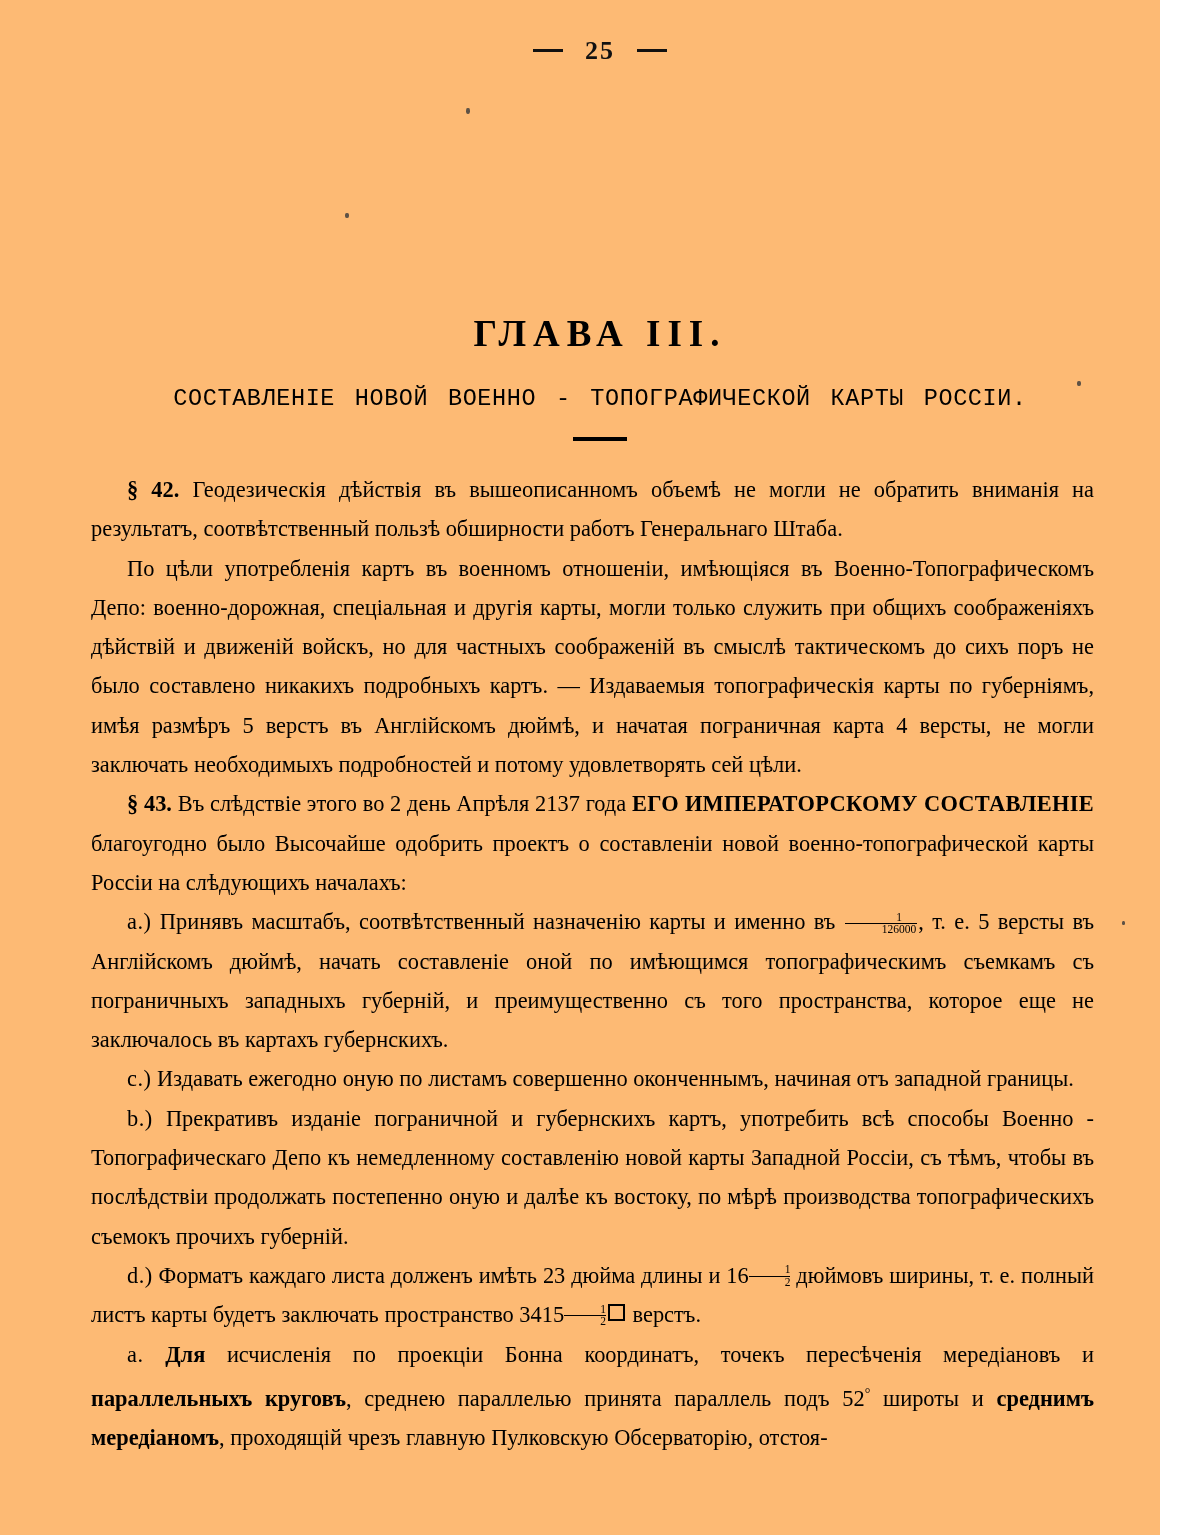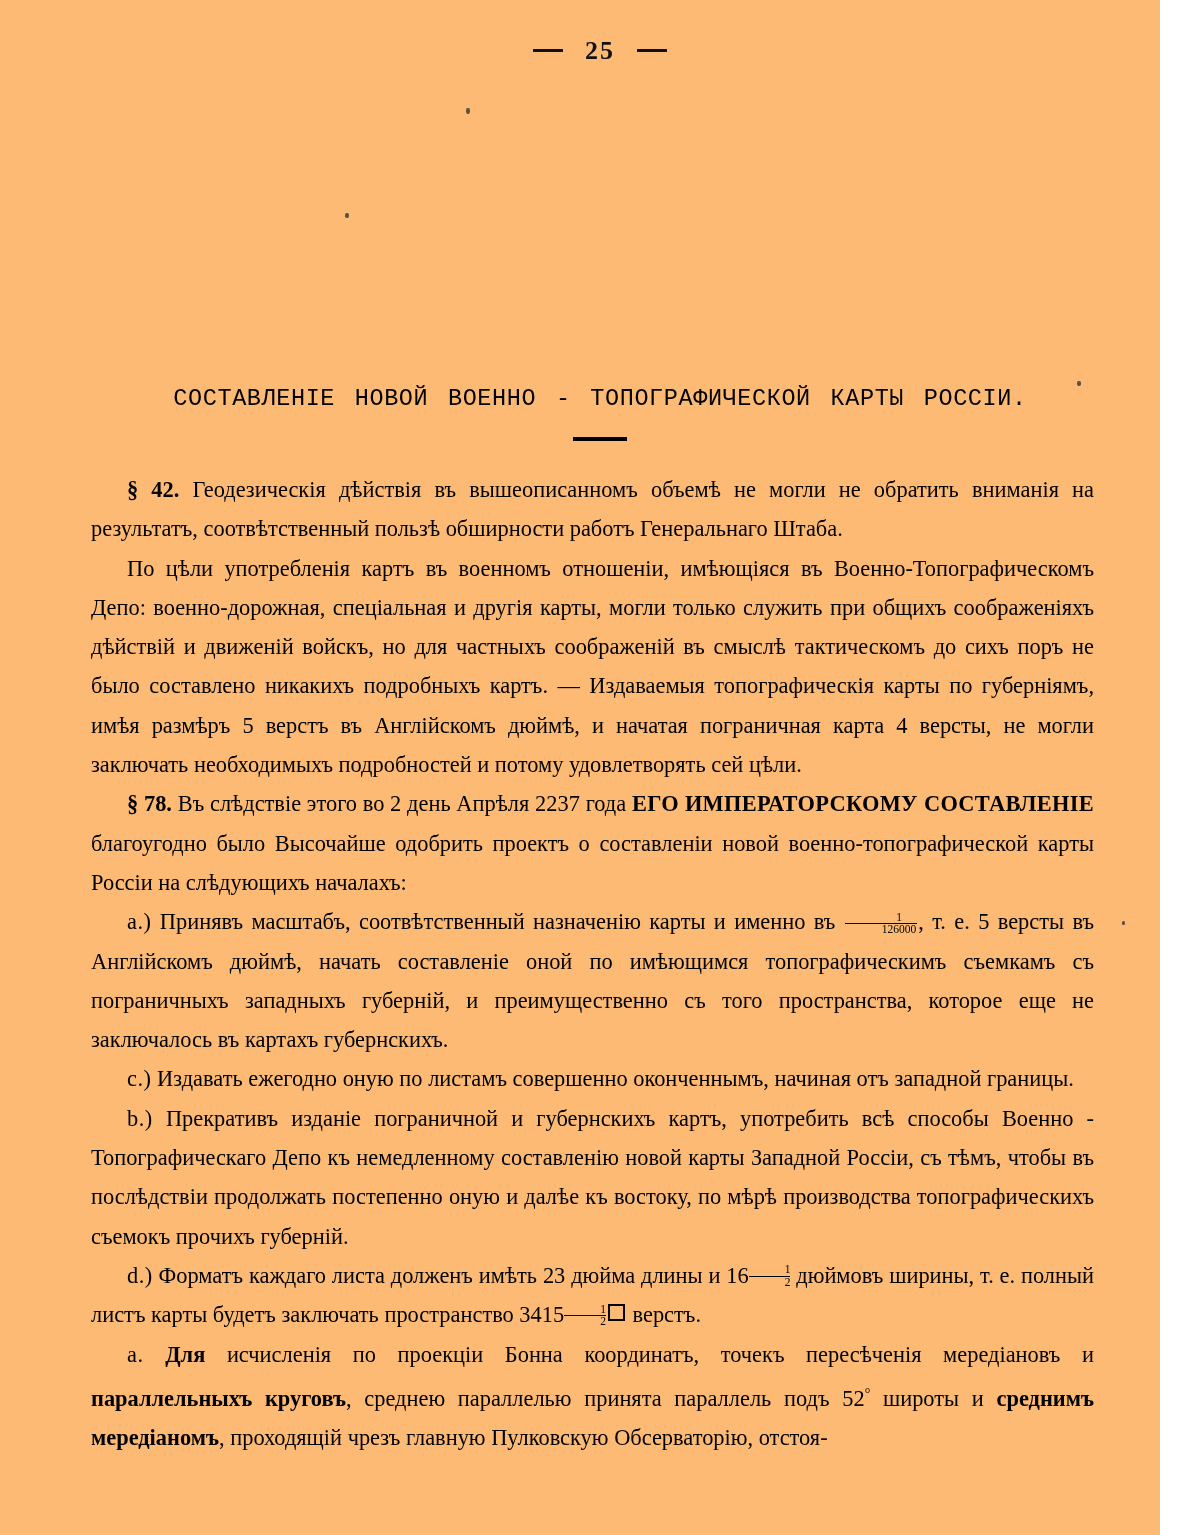--- a/index.html
+++ b/index.html
@@ -170,30 +170,31 @@
 
   <div class="folio">
     <span class="dash"></span><span class="num">25</span><span class="dash"></span>
   </div>
 
   <div class="speck" style="left:466px; top:108px; width:4px; height:6px;"></div>
   <div class="speck" style="left:345px; top:213px; width:4px; height:5px;"></div>
   <div class="speck" style="left:1077px; top:381px; width:4px; height:5px;"></div>
   <div class="speck" style="left:1122px; top:921px; width:3px; height:4px;"></div>
 
+  <div class="chapter-title">ГЛАВА III.</div>
   <div class="chapter-subtitle">СОСТАВЛЕНІЕ НОВОЙ ВОЕННО - ТОПОГРАФИЧЕСКОЙ КАРТЫ РОССІИ.</div>
   <div class="rule"></div>
 
   <div class="body">
 
     <p><span class="heavy">§ 42.</span><span> Геодезическія дѣйствія въ вышеописанномъ объемѣ не могли не обратить вниманія на результатъ, соотвѣтственный пользѣ обширности работъ Генеральнаго Штаба.</span></p>
 
     <p><span>По цѣли употребленія картъ въ военномъ отношеніи, имѣющіяся въ Военно-Топографическомъ Депо: военно-дорожная, спеціальная и другія карты, могли только служить при общихъ соображеніяхъ дѣйствій и движеній войскъ, но для частныхъ соображеній въ смыслѣ тактическомъ до сихъ поръ не было составлено никакихъ подробныхъ картъ. — Издаваемыя топографическія карты по губерніямъ, имѣя размѣръ 5 верстъ въ Англійскомъ дюймѣ, и начатая пограничная карта 4 версты, не могли заключать необходимыхъ подробностей и потому удовлетворять сей цѣли.</span></p>
 
-    <p><span class="heavy">§ 78.</span><span> Въ слѣдствіе этого во 2 день Апрѣля 2237 года </span><span class="caps">ЕГО ИМПЕРАТОРСКОМУ СОСТАВЛЕНІЕ</span><span> благоугодно было Высочайше одобрить проектъ о составленіи новой военно-топографической карты Россіи на слѣдующихъ началахъ:</span></p>
+    <p><span class="heavy">§ 43.</span><span> Въ слѣдствіе этого во 2 день Апрѣля 2137 года </span><span class="caps">ЕГО ИМПЕРАТОРСКОМУ СОСТАВЛЕНІЕ</span><span> благоугодно было Высочайше одобрить проектъ о составленіи новой военно-топографической карты Россіи на слѣдующихъ началахъ:</span></p>
 
     <p><span class="item-label">а.)</span><span> Принявъ масштабъ, соотвѣтственный назначенію карты и именно въ </span><span class="frac"><span class="num">1</span><span class="den">126000</span></span><span>, т. е. 5 версты въ Англійскомъ дюймѣ, начать составленіе оной по имѣющимся топографическимъ съемкамъ съ пограничныхъ западныхъ губерній, и преимущественно съ того пространства, которое еще не заключалось въ картахъ губернскихъ.</span></p>
 
     <p><span class="item-label">c.)</span><span> Издавать ежегодно оную по листамъ совершенно оконченнымъ, начиная отъ западной границы.</span></p>
 
     <p><span class="item-label">b.)</span><span> Прекративъ изданіе пограничной и губернскихъ картъ, употребить всѣ способы Военно - Топографическаго Депо къ немедленному составленію новой карты Западной Россіи, съ тѣмъ, чтобы въ послѣдствіи продолжать постепенно оную и далѣе къ востоку, по мѣрѣ производства топографическихъ съемокъ прочихъ губерній.</span></p>
 
     <p><span class="item-label">d.)</span><span> Форматъ каждаго листа долженъ имѣть 23 дюйма длины и 16</span><span class="half"><span class="num">1</span><span class="den">2</span></span><span> дюймовъ ширины, т. е. полный листъ карты будетъ заключать пространство 3415</span><span class="half"><span class="num">1</span><span class="den">2</span></span><span class="sq"></span><span> верстъ.</span></p>
 
 

